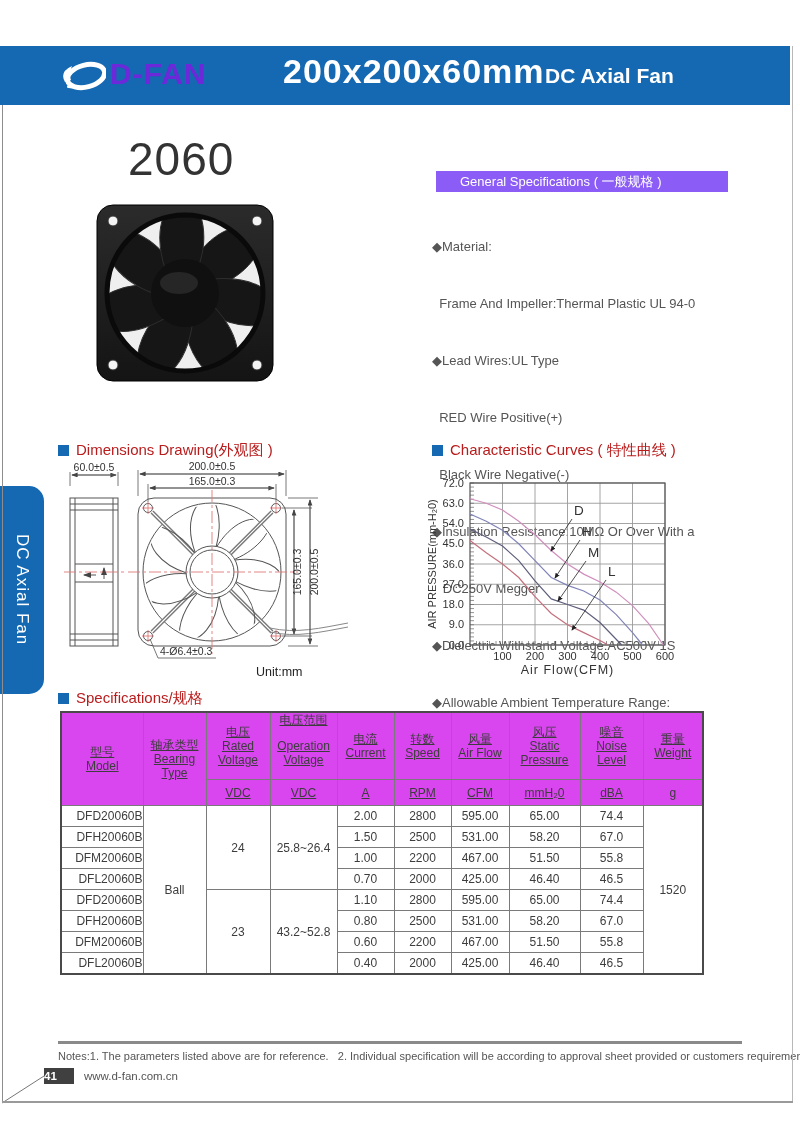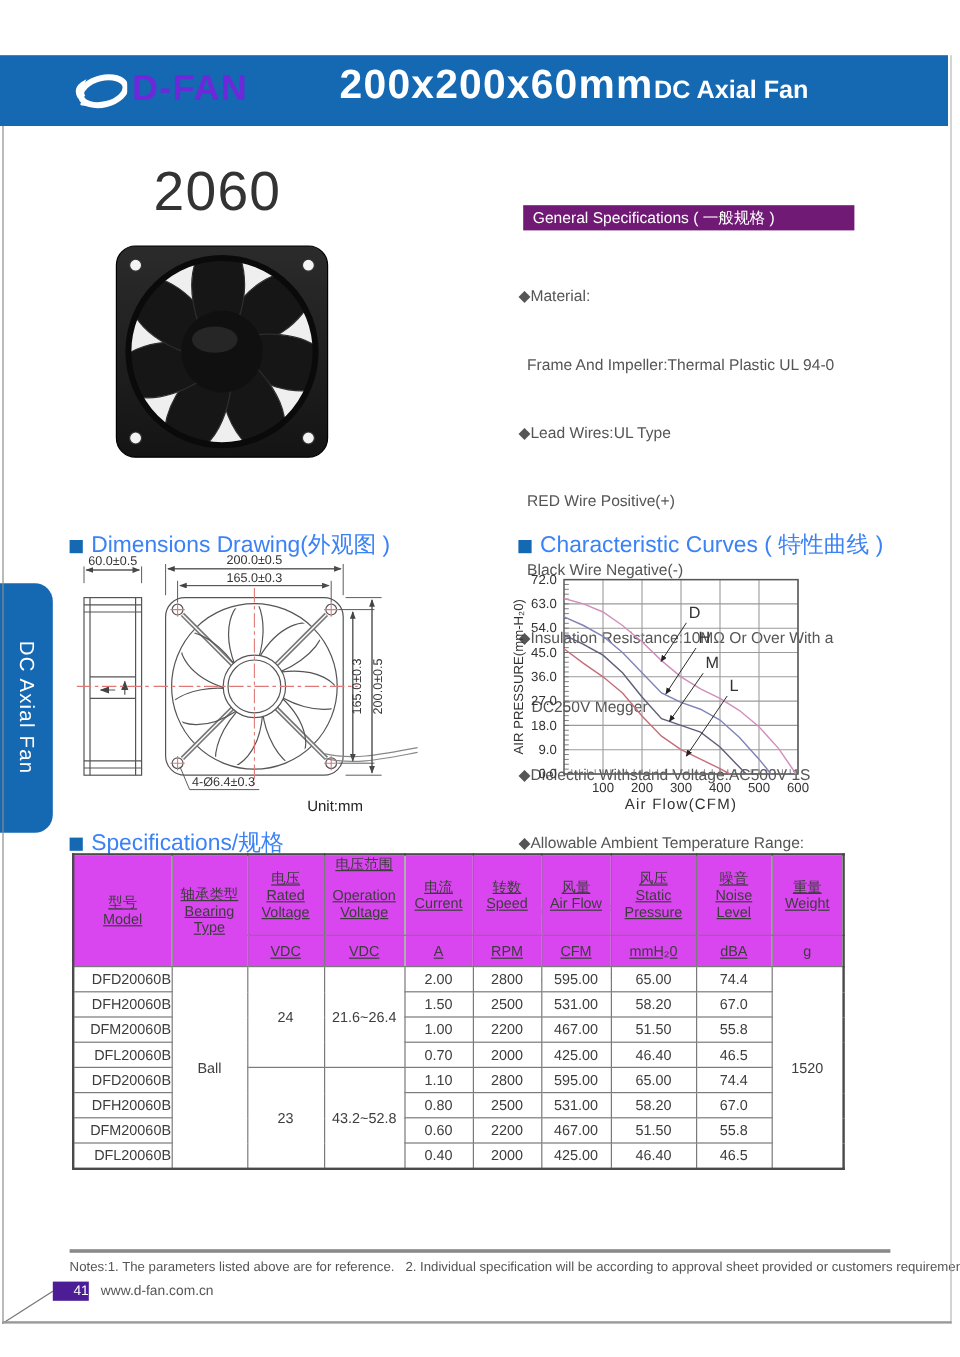--- a/index.html
+++ b/index.html
@@ -14,33 +14,33 @@
   .hdr-sub{position:absolute;left:545px;top:64px;color:#fff;font-size:21px;font-weight:bold;}
 
   
   .side-tab{position:absolute;left:0;top:486px;width:44px;height:208px;background:#1568b2;
             border-radius:0 15px 15px 0;display:flex;align-items:center;justify-content:center;}
   .side-tab span{writing-mode:vertical-rl;color:#fff;font-size:17px;letter-spacing:1px;}
 
   .model-no{position:absolute;left:128px;top:132px;font-size:46px;color:#333;letter-spacing:1px;}
 
   
-  .gs-banner{position:absolute;left:436px;top:171px;width:268px;height:21px;background:#701a75;
-             color:#fff;font-size:13px;line-height:21px;padding-left:8px;}
+  .gs-banner{position:absolute;left:436px;top:171px;width:268px;height:21px;background:#8b5cf6;
+             color:#fff;font-size:13px;line-height:21px;padding-left:24px;}
   .gs-list{position:absolute;left:432px;top:199px;width:340px;font-size:13px;line-height:19px;color:#555;white-space:pre;}
 
   
-  .sec-hdr{position:absolute;font-size:19px;color:#3b82f6;}
+  .sec-hdr{position:absolute;font-size:15px;color:#b91c1c;}
   .sq{display:inline-block;width:11px;height:11px;background:#1568b2;margin-right:7px;position:relative;top:1px;}
 
   
   .divider{position:absolute;left:58px;top:1041px;width:684px;height:3px;background:#8a8a8a;}
   .notes{position:absolute;left:58px;top:1050px;width:720px;font-size:11px;color:#555;white-space:pre;}
-  .pagebadge{position:absolute;left:44px;top:1068px;width:30px;height:16px;background:#4c1d95;color:#fff;
-             font-size:11.5px;font-weight:normal;text-align:right;line-height:16px;}
+  .pagebadge{position:absolute;left:44px;top:1068px;width:30px;height:16px;background:#404040;color:#fff;
+             font-size:11.5px;font-weight:bold;text-align:left;line-height:16px;}
   .website{position:absolute;left:84px;top:1070px;font-size:11.5px;color:#555;}
 
   
   .b-right{position:absolute;left:792px;top:46px;width:1px;height:1057px;background:#b8b8b8;}
   .b-left{position:absolute;left:2px;top:105px;width:1px;height:998px;background:#8d8d8d;}
   .b-bottom{position:absolute;left:2px;top:1101px;width:791px;height:2px;background:#9a9a9a;}
 
   
   .spec-table{position:absolute;left:60px;top:711px;border-collapse:collapse;table-layout:fixed;}
   .spec-table th,.spec-table td{border:1px solid #7a7a7a;font-weight:normal;text-align:center;
@@ -424,21 +424,21 @@
         <th>mmH₂0</th>
         <th>dBA</th>
         <th>g</th>
       </tr>
     </thead>
     <tbody>
       <tr>
         <td class="model">DFD20060B</td>
         <td rowspan="8">Ball</td>
         <td rowspan="4">24</td>
-        <td rowspan="4">21.6~26.4</td>
+        <td rowspan="4">25.8~26.4</td>
         <td>2.00</td>
         <td>2800</td>
         <td>595.00</td>
         <td>65.00</td>
         <td>74.4</td>
         <td rowspan="8">1520</td>
       </tr>
       <tr>
         <td class="model">DFH20060B</td>
         <td>1.50</td>

